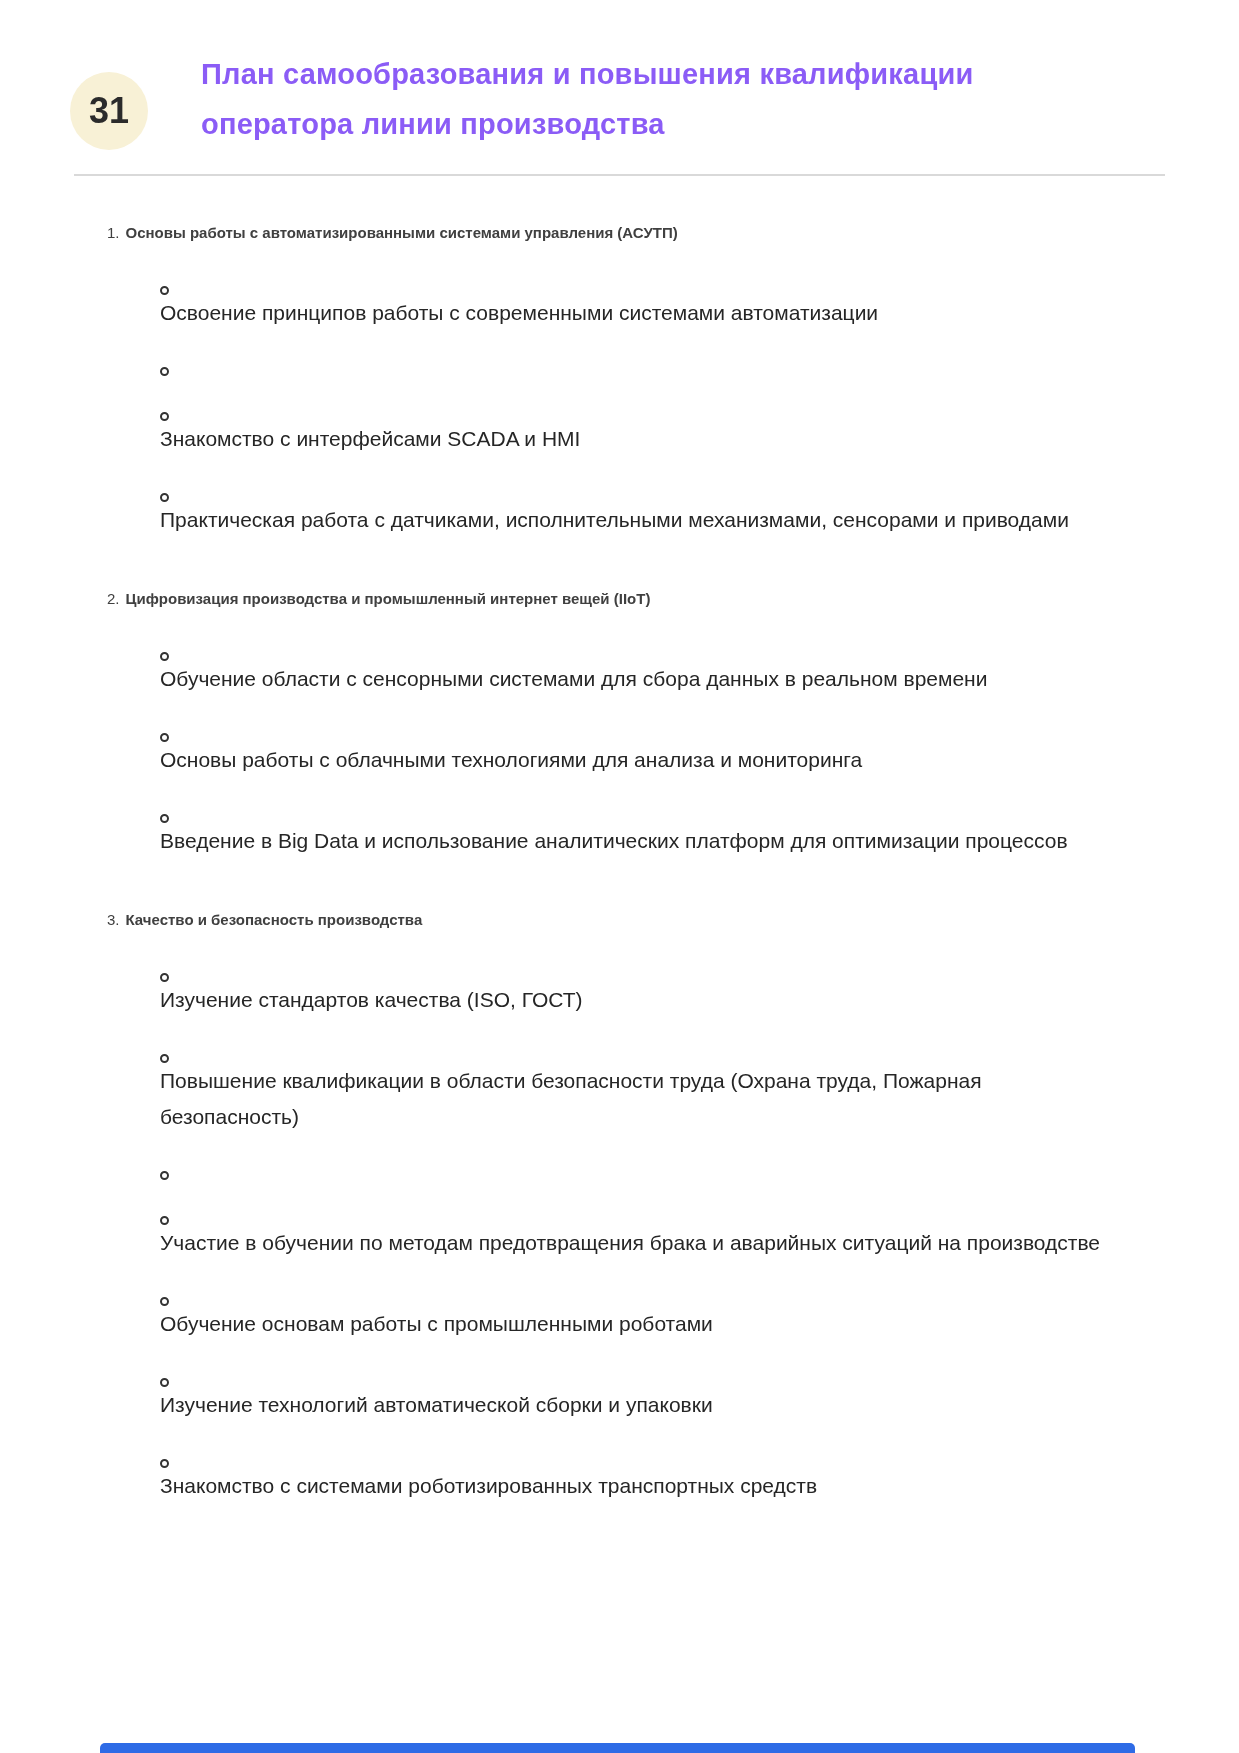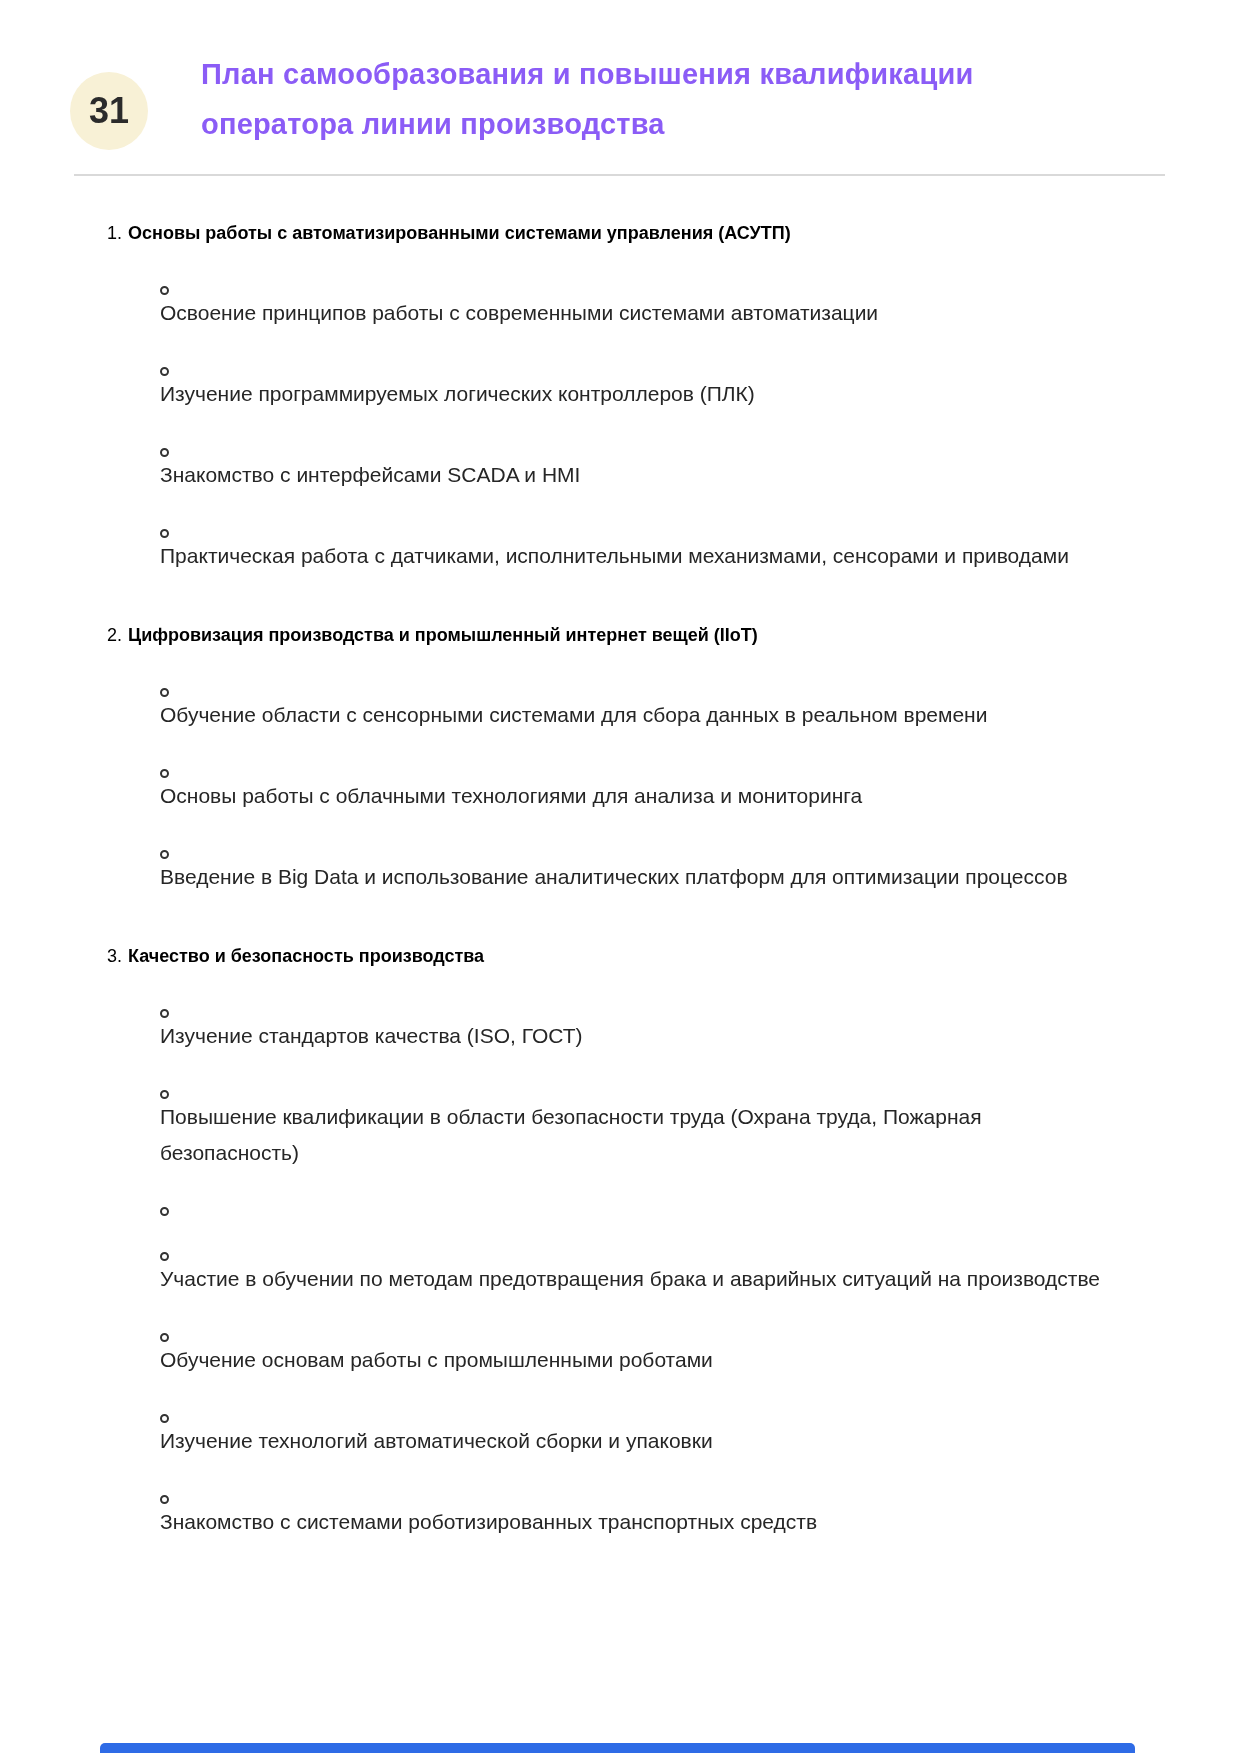--- a/index.html
+++ b/index.html
@@ -50,24 +50,24 @@
     margin: 24px 74px 0 74px;
   }
 
   
   .content {
     padding: 40px 100px 0 107px;
     font-size: 21px;
   }
   .section { margin: 0; }
   .section-heading {
-    font-size: 18px;
+    font-size: 15px;
     font-weight: 400;
     margin: 44px 0 0 0;
-    color: #000000;
+    color: #404040;
     line-height: 34px;
   }
   .section:first-child .section-heading { margin-top: 0; }
   .sec-num { font-weight: 400; margin-right: 6px; }
   .sec-title { font-weight: 700; }
 
   ul.items {
     list-style: none;
     margin: 4px 0 0 0;
     padding: 0 0 0 53px;
@@ -123,21 +123,20 @@
       <h2 class="section-heading">
         <span class="sec-num">1.</span><span class="sec-title">Основы работы с автоматизированными системами управления (АСУТП)</span>
       </h2>
       <ul class="items">
         <li class="item">
           <span class="bullet"></span>
           <span class="item-text">Освоение принципов работы с современными системами автоматизации</span>
         </li>
         <li class="item">
           <span class="bullet"></span>
-          <span class="item-text">Изучение программируемых логических контроллеров (ПЛК)</span>
         </li>
         <li class="item">
           <span class="bullet"></span>
           <span class="item-text">Знакомство с интерфейсами SCADA и HMI</span>
         </li>
         <li class="item">
           <span class="bullet"></span>
           <span class="item-text">Практическая работа с датчиками, исполнительными механизмами, сенсорами и приводами</span>
         </li>
       </ul>

